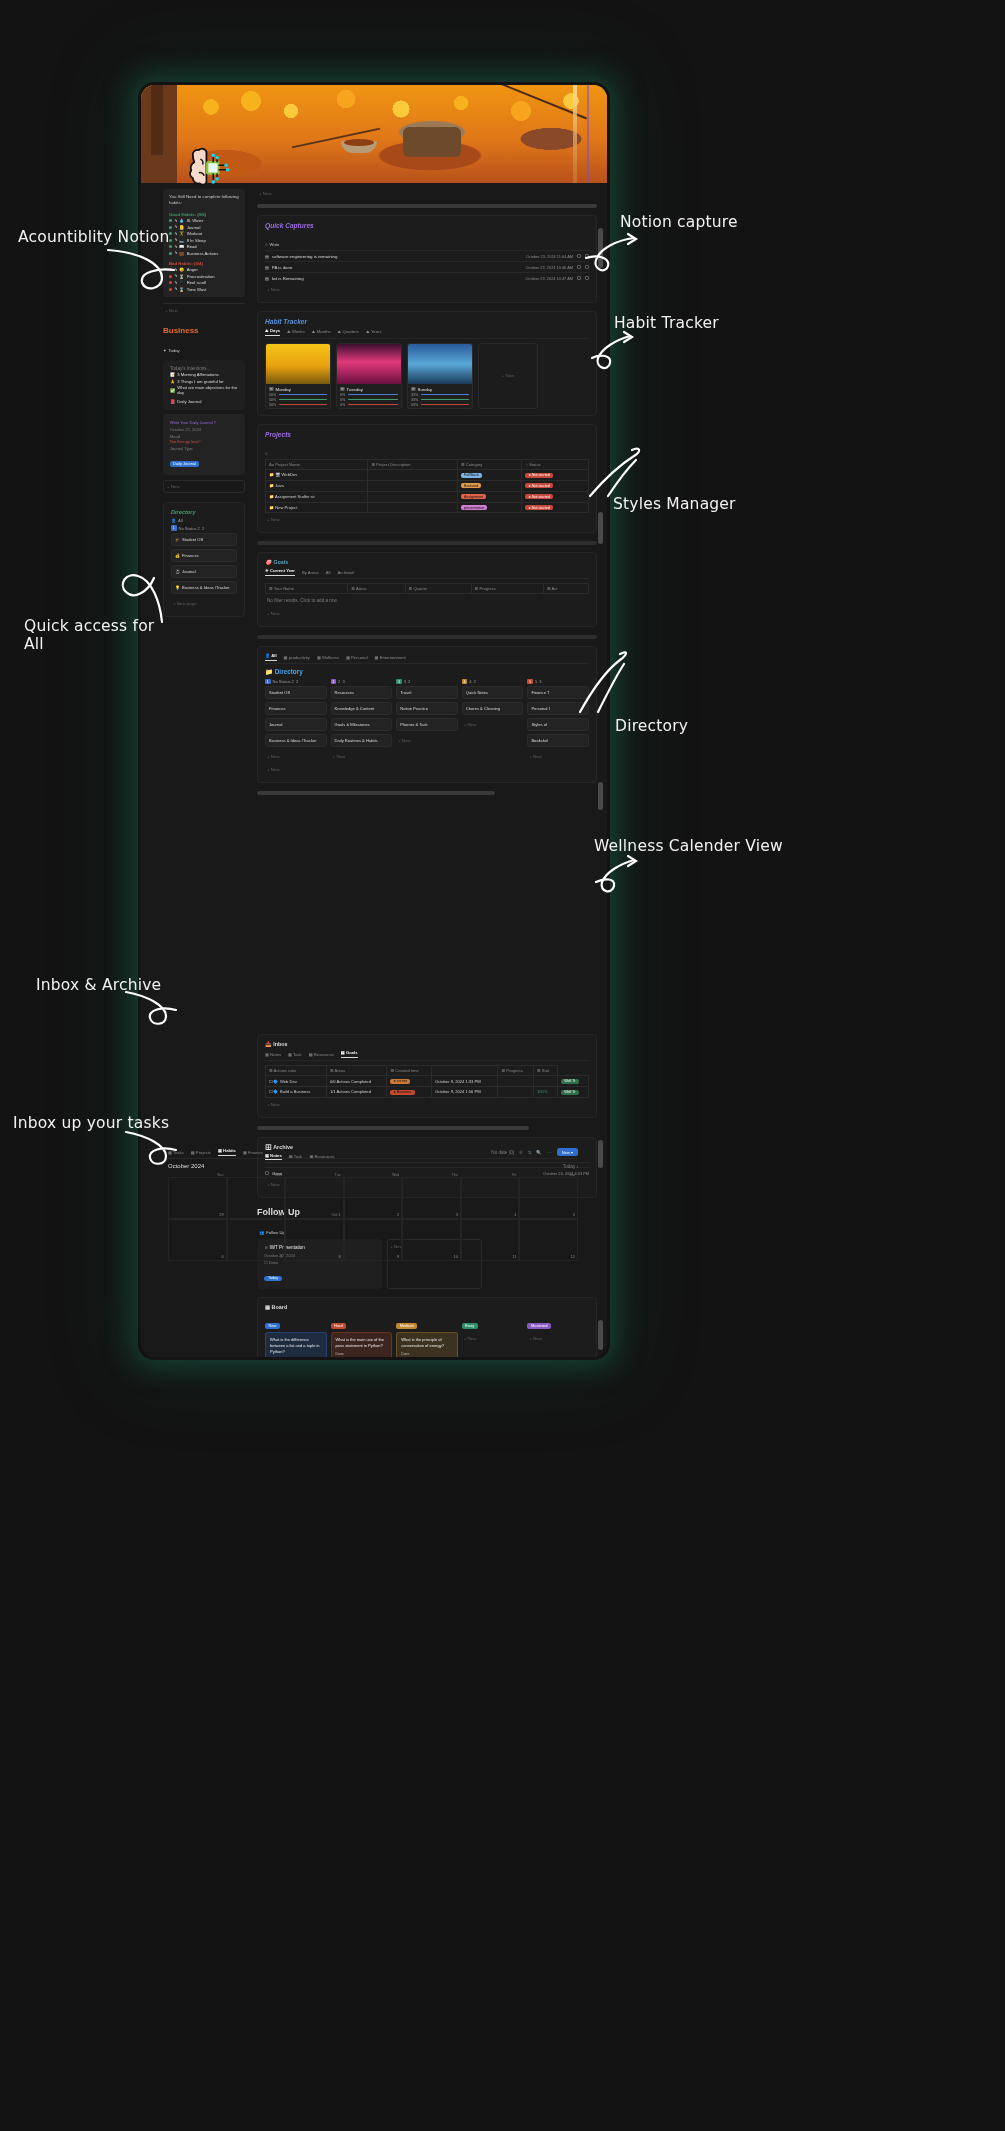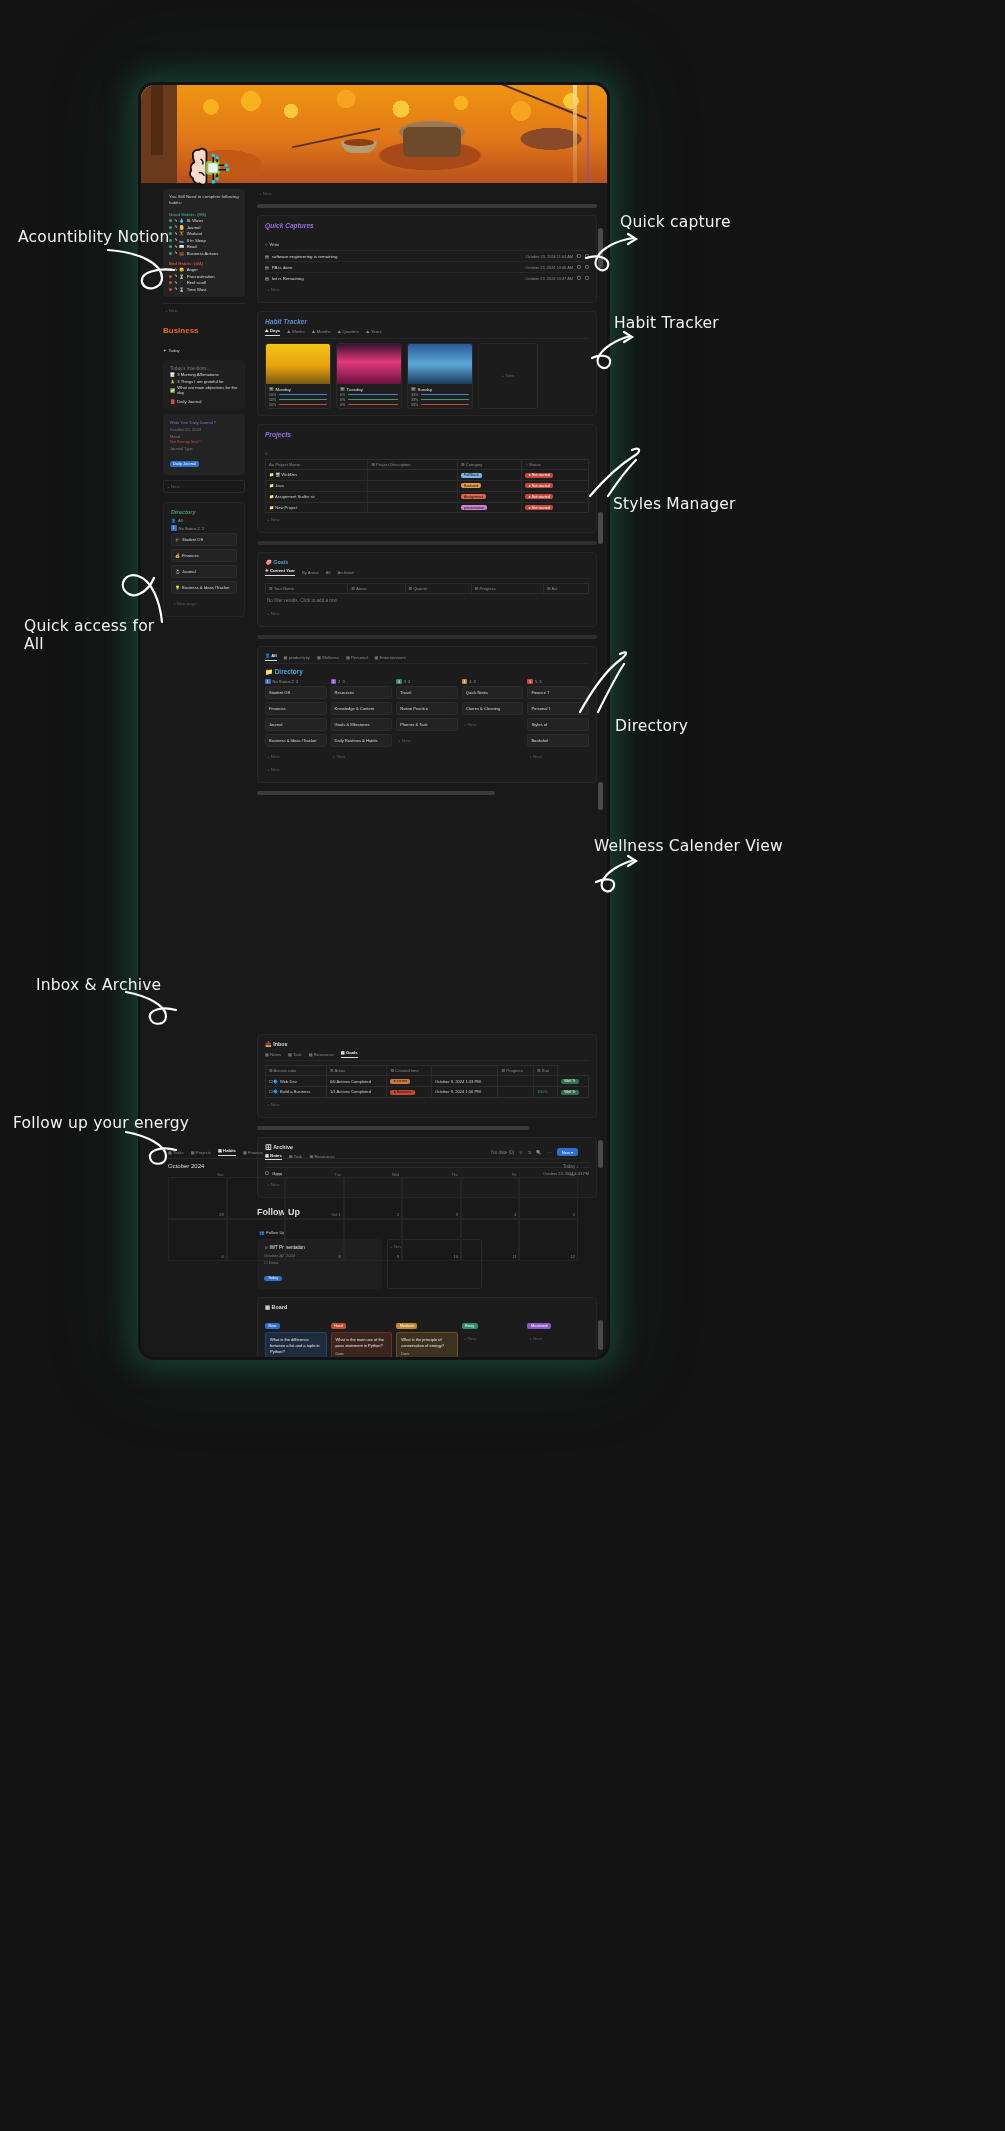--- a/index.html
+++ b/index.html
@@ -796,29 +796,29 @@
   </div>
 
   <div class="sbar" style="left:598px;top:228px;height:40px"></div>
   <div class="sbar" style="left:598px;top:512px;height:32px"></div>
   <div class="sbar" style="left:598px;top:782px;height:28px"></div>
   <div class="sbar" style="left:598px;top:1140px;height:28px"></div>
   <div class="sbar" style="left:598px;top:1320px;height:30px"></div>
 
   <div id="annos">
       <div class="anno big" style="left: 18px; top: 228px; white-space: pre-line;">Acountiblity Notion</div>
-      <div class="anno big" style="left: 620px; top: 213px; white-space: pre-line;">Quick capture</div>
+      <div class="anno big" style="left: 620px; top: 213px; white-space: pre-line;">Notion capture</div>
       <div class="anno big" style="left: 614px; top: 314px; white-space: pre-line;">Habit Tracker</div>
       <div class="anno big" style="left: 613px; top: 495px; white-space: pre-line;">Styles Manager</div>
       <div class="anno big" style="left: 24px; top: 617px; white-space: pre-line;">Quick access for
 All</div>
       <div class="anno big" style="left: 615px; top: 717px; white-space: pre-line;">Directory</div>
       <div class="anno big" style="left: 594px; top: 837px; white-space: pre-line;">Wellness Calender View</div>
       <div class="anno big" style="left: 36px; top: 976px; white-space: pre-line;">Inbox &amp; Archive</div>
-      <div class="anno big" style="left: 13px; top: 1114px; white-space: pre-line;">Follow up your energy</div>
+      <div class="anno big" style="left: 13px; top: 1114px; white-space: pre-line;">Inbox up your tasks</div>
     </div>
 
   <svg class="squig" style="left:100px;top:246px" width="110" height="52">
     <path d="M8 4 C40 6, 62 18, 62 32 C62 44, 44 46, 42 36 C40 26, 58 22, 74 24" fill="none" stroke="#fff" stroke-width="2.2" stroke-linecap="round"></path>
   </svg>
   <svg class="squig" style="left:572px;top:232px" width="70" height="46">
     <path d="M62 6 C46 8, 28 16, 24 28 C21 38, 34 42, 36 34 C38 26, 26 22, 14 26" fill="none" stroke="#fff" stroke-width="2.2" stroke-linecap="round"></path>
     <path d="M56 2 L64 7 L56 12" fill="none" stroke="#fff" stroke-width="2.2" stroke-linecap="round"></path>
   </svg>
   <svg class="squig" style="left:576px;top:330px" width="60" height="42">

